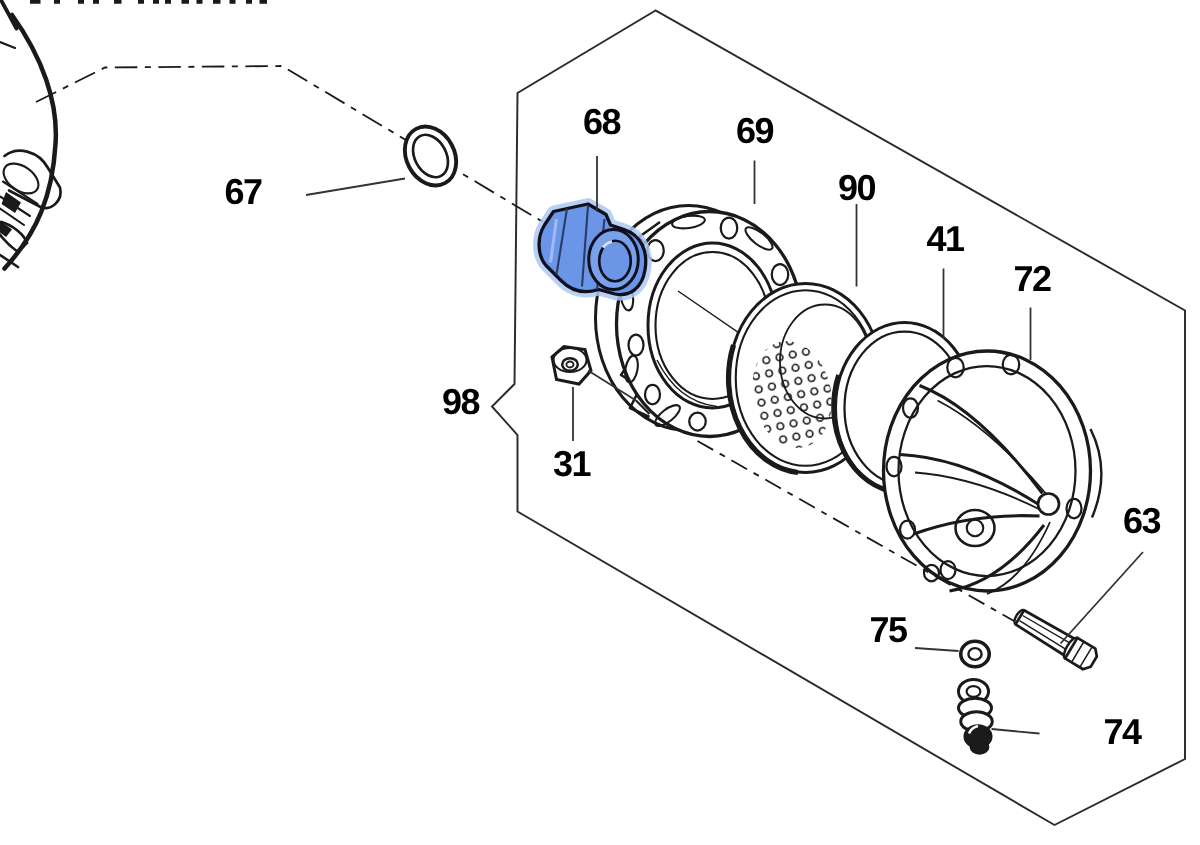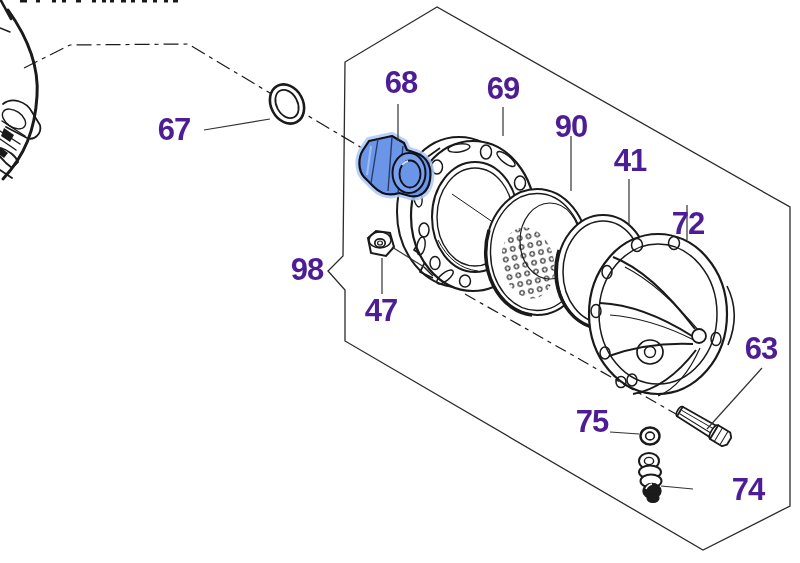--- a/index.html
+++ b/index.html
@@ -4,21 +4,21 @@
 <style>
   html,body{margin:0;padding:0;background:#fff;}
   #stage{
     position:relative;width:800px;height:563px;background:#ffffff;
     font-family:"Liberation Sans", sans-serif;overflow:hidden;
   }
   #drawing{position:absolute;left:0;top:0;}
   .callout{
     position:absolute;transform:translate(-50%,-50%);
     font-family:"Liberation Sans", sans-serif;
-    font-weight:bold;font-size:31px;line-height:1;color:#4c1d95;
+    font-weight:bold;font-size:24px;line-height:1;color:#000000;
     letter-spacing:-1px;white-space:nowrap;user-select:none;
   }
 </style>
 </head>
 <body>
 
 <div id="stage">
 
 <svg id="drawing" width="800" height="563" viewBox="0 0 800 563" xmlns="http://www.w3.org/2000/svg">
 
@@ -191,25 +191,25 @@
     <path d="M 629,179 L 629,226"></path>
     <path d="M 687,205 L 687,240"></path>
     <path d="M 762,368 L 707,429"></path>
     <path d="M 693,489 L 661,486"></path>
     <path d="M 610,432 L 639,434"></path>
     <path d="M 382,258 L 382,294"></path>
     <path d="M 392,247 L 424,267"></path>
   </g>
 </svg>
 
-  <div class="callout" style="left:174px;top:129px;text-align:center;">67</div>
+  <div class="callout" style="left:162px;top:129px;text-align:center;">67</div>
   <div class="callout" style="left:401px;top:82px;">68</div>
   <div class="callout" style="left:503px;top:88px;text-align:center;">69</div>
   <div class="callout" style="left:571px;top:126px;">90</div>
   <div class="callout" style="left:630px;top:160px;">41</div>
-  <div class="callout" style="left:688px;top:187px;margin-top:36px;">72</div>
+  <div class="callout" style="left:688px;top:187px;">72</div>
   <div class="callout" style="left:761px;top:348px;">63</div>
   <div class="callout" style="left:748px;top:489px;">74</div>
   <div class="callout" style="left:592px;top:421px;">75</div>
-  <div class="callout" style="left:381px;top:310px;">47</div>
+  <div class="callout" style="left:381px;top:310px;">31</div>
   <div class="callout" style="left:307px;top:269px;">98</div>
 
 </div>
 
 </body></html>

